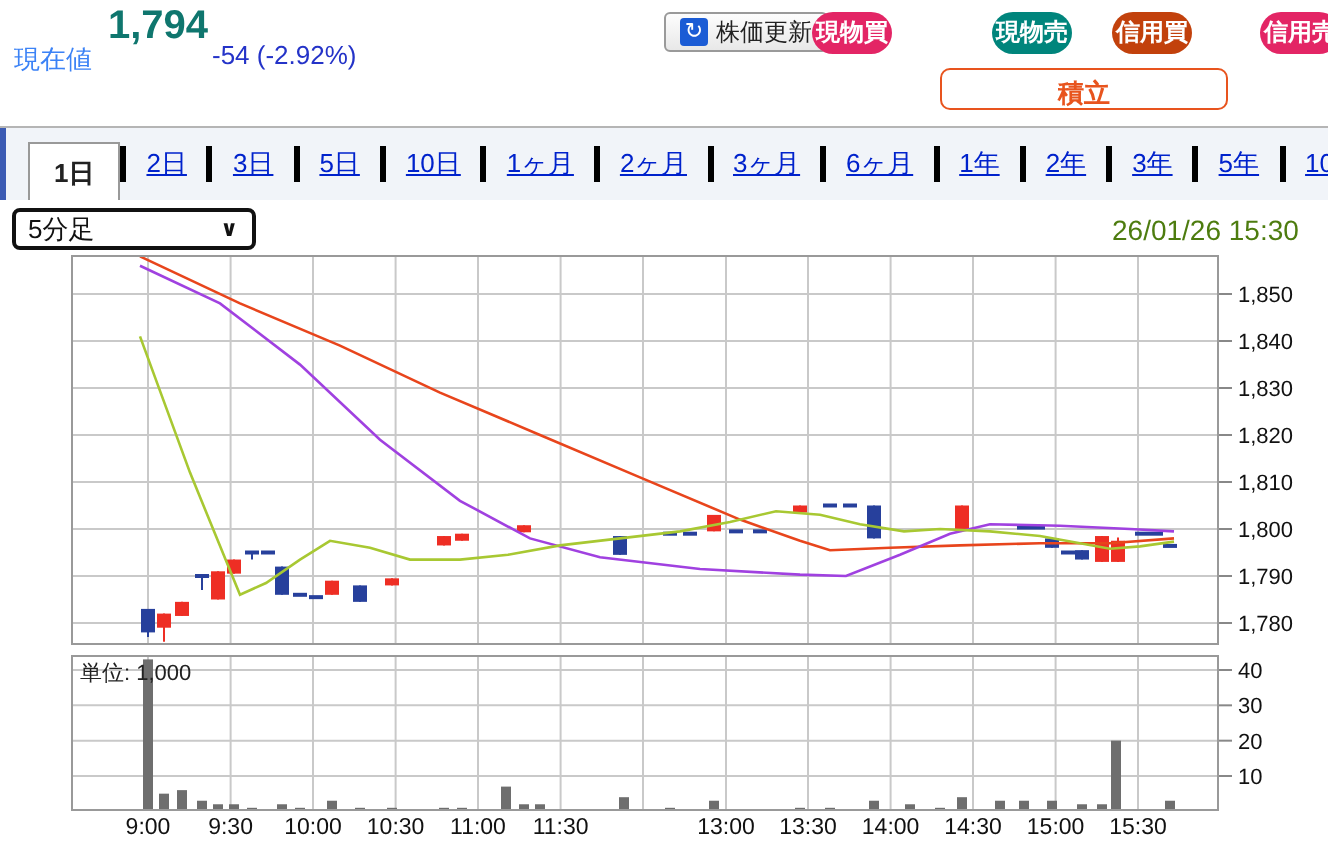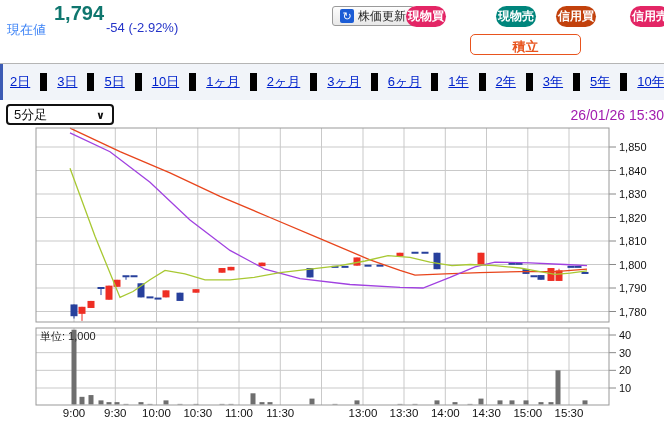--- a/index.html
+++ b/index.html
@@ -21,51 +21,51 @@
   .refresh-ic{
     width:14px;height:14px;background:#1b5cd5;border-radius:2px;color:#fff;
     font-size:11px;line-height:14px;text-align:center;display:inline-block;
   }
   .pill{
     position:absolute;top:6px;width:40px;height:21px;border:none;border-radius:11px;
     color:#fff;font-size:12px;font-weight:bold;text-align:center;line-height:21px;
     cursor:pointer;padding:0;white-space:nowrap;overflow:hidden;
   }
   .tsumitate{
-    position:absolute;left:470px;top:34px;width:111px;height:21px;
+    position:absolute;left:470px;top:34px;width:144px;height:21px;
     background:#fff;border:1px solid #e8541e;border-radius:5px;color:#e8541e;
     font-size:13px;font-weight:bold;text-align:center;line-height:21px;cursor:pointer;
   }
   
   .tabstrip{
     position:absolute;left:0;top:63px;width:664px;height:37px;
     background:#f1f4f9;border-top:1px solid #b5b5b5;box-sizing:border-box;
     display:flex;align-items:flex-end;overflow:hidden;white-space:nowrap;
   }
   .tabstrip .blue-edge{position:absolute;left:0;top:0;width:3px;height:37px;background:#3c5bb4;}
   .tab-active{
     margin-left:14px;background:#fff;border:1px solid #999;border-bottom:none;
     height:29px;box-sizing:border-box;padding:6px 12px 0 12px;
     font-size:13px;font-weight:bold;color:#222;cursor:pointer;
   }
   .tab-link{
     display:inline-block;font-size:13px;color:#0022cc;text-decoration:underline;
-    padding:0 10px;margin-bottom:9px;cursor:pointer;border-left:7px solid #000000;
+    padding:0 10px;margin-bottom:9px;cursor:pointer;border-left:3px solid #000000;
   }
   .tab-link:first-of-type{border-left:none;}
   
   .interval{
-    position:absolute;left:6px;top:104px;width:108px;height:21px;box-sizing:border-box;
+    position:absolute;left:6px;top:104px;width:122px;height:21px;box-sizing:border-box;
     border:2px solid #111;border-radius:4px;background:#fff;cursor:pointer;
     font-size:13px;color:#111;line-height:17px;padding-left:6px;
   }
   .interval .chev{position:absolute;right:7px;top:1px;font-size:11px;font-weight:bold;}
   .datetime{
     position:absolute;left:556px;top:107px;width:108px;height:16px;overflow:hidden;
-    font-size:14px;color:#a21caf;white-space:nowrap;text-align:right;
+    font-size:14px;color:#4d7c0f;white-space:nowrap;
   }
   svg{position:absolute;left:0;top:0;}
 </style>
 </head>
 <body>
 
 <span class="hdr-label">現在値</span>
 <span class="hdr-price">1,794</span>
 <span class="hdr-change">-54 (-2.92%)</span>
 
@@ -77,20 +77,21 @@
     <button class="pill" style="left: 406px; background: rgb(227, 37, 101);">現物買</button>
     <button class="pill" style="left: 496px; background: rgb(0, 133, 124);">現物売</button>
     <button class="pill" style="left: 556px; background: #c2410c;">信用買</button>
     <button class="pill" style="left: 630px; background: rgb(227, 37, 101);">信用売</button>
   </div>
 <button class="tsumitate">積立</button>
 
 <div class="tabstrip">
   <span class="blue-edge"></span>
   <div id="tabs" style="display: flex; align-items: flex-end; height: 37px;">
+      <span class="tab-active">1日</span>
       <span class="tab-link">2日</span>
       <span class="tab-link">3日</span>
       <span class="tab-link">5日</span>
       <span class="tab-link">10日</span>
       <span class="tab-link">1ヶ月</span>
       <span class="tab-link">2ヶ月</span>
       <span class="tab-link">3ヶ月</span>
       <span class="tab-link">6ヶ月</span>
       <span class="tab-link">1年</span>
       <span class="tab-link">2年</span>

